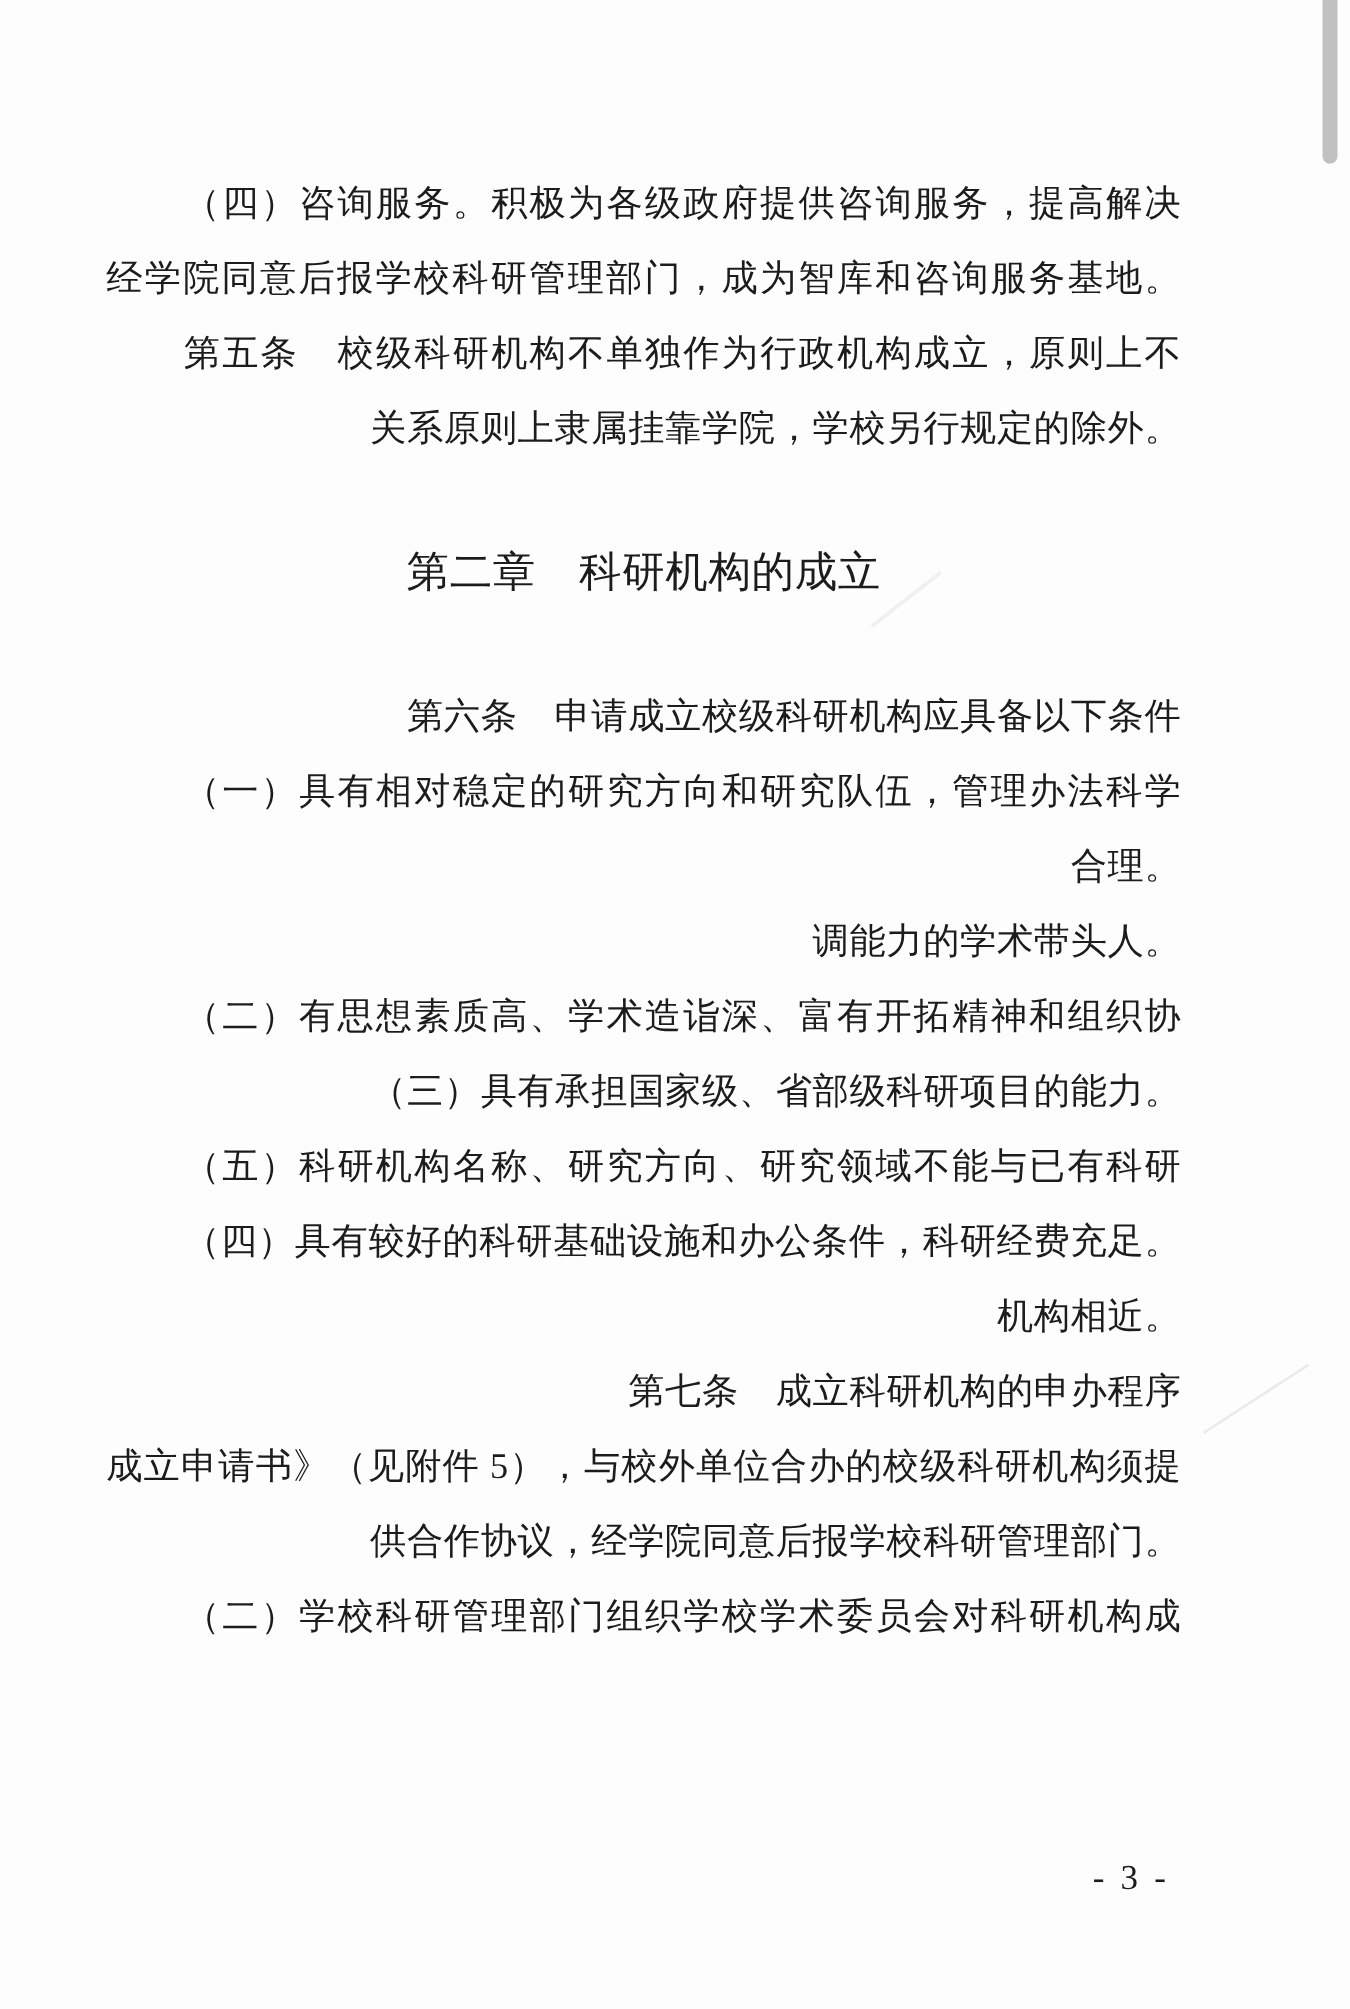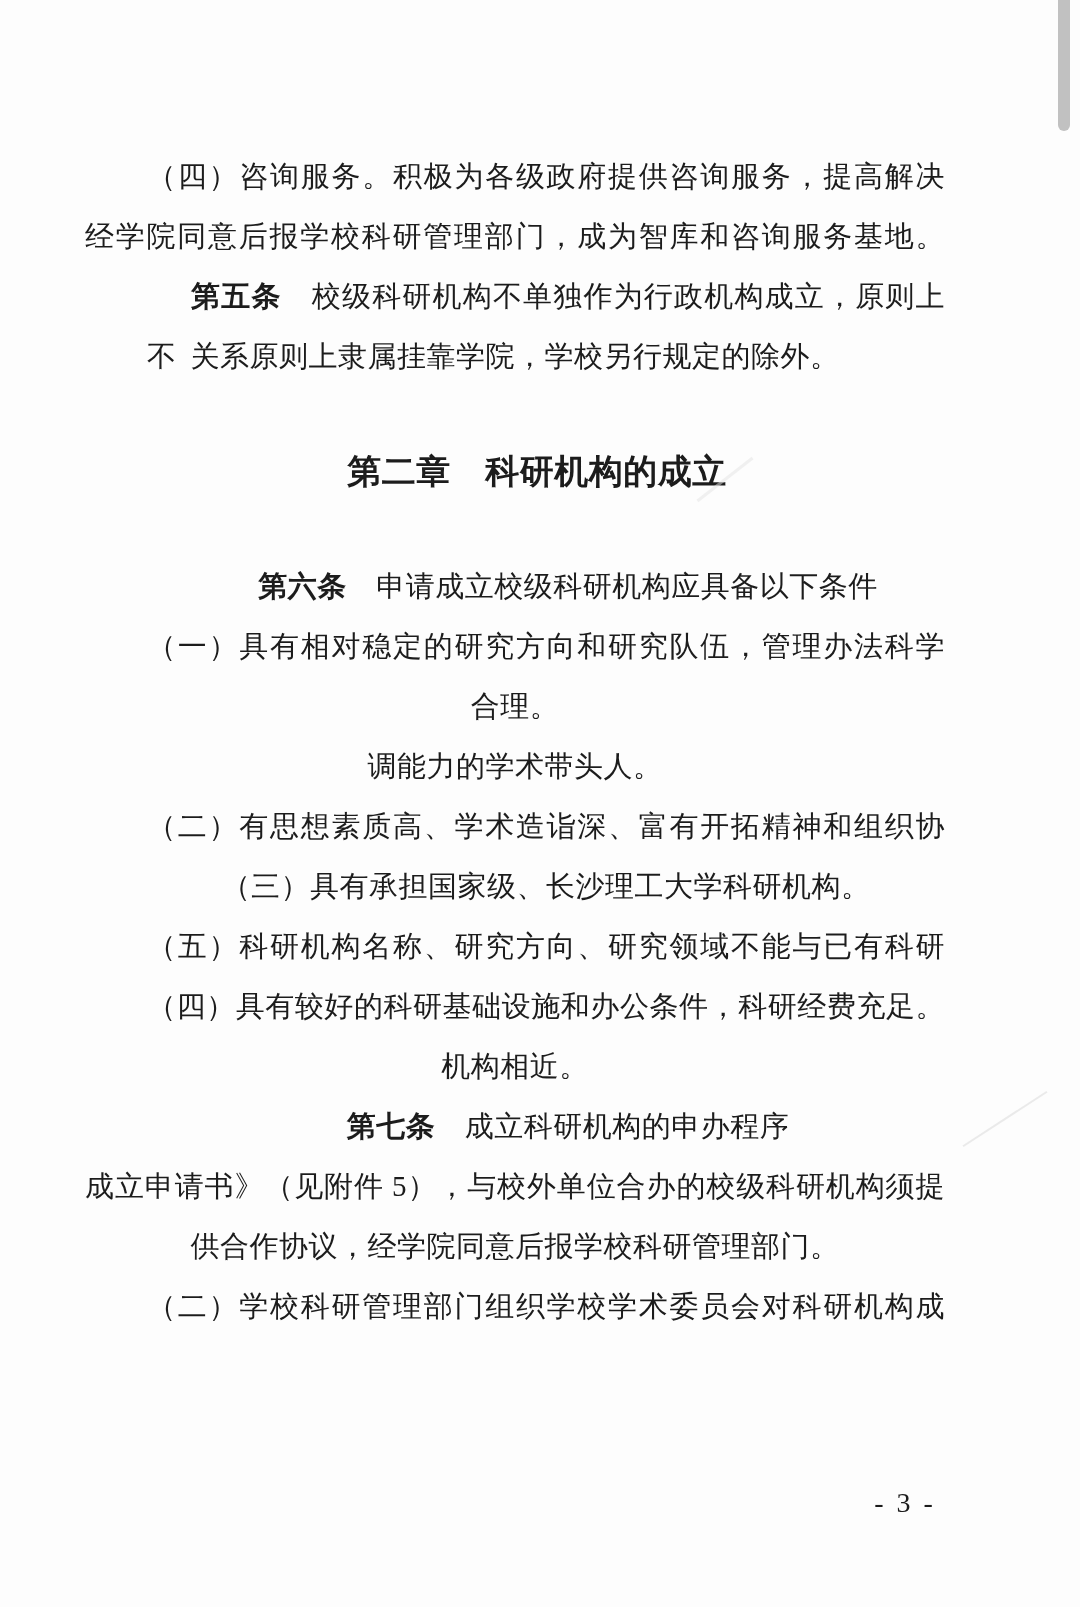--- a/index.html
+++ b/index.html
@@ -17,43 +17,42 @@
   }
   .page {
     position: relative;
     width: 1080px;
     height: 1607px;
     background: var(--page-bg);
   }
   .text-block {
     position: absolute;
     left: 85px;
-    top: 146px;
+    top: 133px;
     width: 860px;
     color: var(--text-color);
   }
   .line {
     font-size: 29px;
     line-height: 60px;
     height: 60px;
-    text-align: center;
+    text-align: right;
     letter-spacing: 0.5px;
     white-space: normal;
     overflow: visible;
   }
   .line.indent { padding-left: 62px; }
   .line.justify {
     text-align: justify;
     text-align-last: justify;
     text-justify: inter-character;
   }
   .line .bold {
-    font-weight: 700;
+    font-weight: 400;
     font-family: "Liberation Sans", sans-serif;
-    margin-left: 44px;
   }
   .line.heading {
     height: 60px;
     line-height: 60px;
     margin: 55px 0;
     text-align: left;
     text-align-last: center;
     font-size: 34px;
     font-weight: 700;
     font-family: "Liberation Sans", sans-serif;
@@ -109,21 +108,21 @@
       <div class="line indent justify"><span>（四）咨询服务。积极为各级政府提供咨询服务，提高解决</span></div>
       <div class="line justify"><span>经学院同意后报学校科研管理部门，成为智库和咨询服务基地。</span></div>
       <div class="line indent justify"><span class="bold">第五条</span><span>　校级科研机构不单独作为行政机构成立，原则上不</span></div>
       <div class="line"><span>关系原则上隶属挂靠学院，学校另行规定的除外。</span></div>
       <div class="line heading"><span class="bold">第二章　科研机构的成立</span></div>
       <div class="line indent"><span class="bold">第六条</span><span>　申请成立校级科研机构应具备以下条件</span></div>
       <div class="line indent justify"><span>（一）具有相对稳定的研究方向和研究队伍，管理办法科学</span></div>
       <div class="line"><span>合理。</span></div>
       <div class="line"><span>调能力的学术带头人。</span></div>
       <div class="line indent justify"><span>（二）有思想素质高、学术造诣深、富有开拓精神和组织协</span></div>
-      <div class="line indent"><span>（三）具有承担国家级、长沙理工大学科研机构。</span></div>
+      <div class="line indent"><span>（三）具有承担国家级、省部级科研项目的能力。</span></div>
       <div class="line indent justify"><span>（五）科研机构名称、研究方向、研究领域不能与已有科研</span></div>
       <div class="line indent justify"><span>（四）具有较好的科研基础设施和办公条件，科研经费充足。</span></div>
       <div class="line"><span>机构相近。</span></div>
       <div class="line indent"><span class="bold">第七条</span><span>　成立科研机构的申办程序</span></div>
       <div class="line justify"><span>成立申请书》（见附件 5），与校外单位合办的校级科研机构须提</span></div>
       <div class="line"><span>供合作协议，经学院同意后报学校科研管理部门。</span></div>
       <div class="line indent justify"><span>（二）学校科研管理部门组织学校学术委员会对科研机构成</span></div>
     </div>
 
   <div class="page-number">- 3 -</div>

